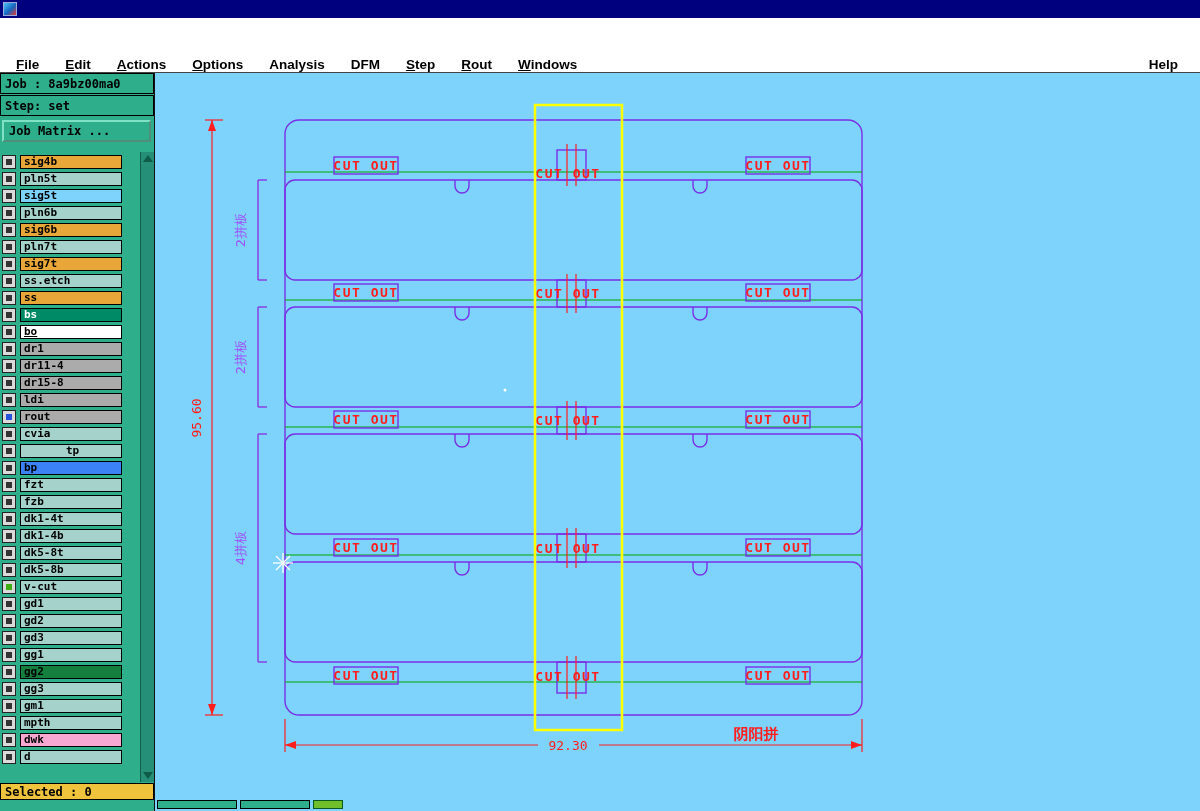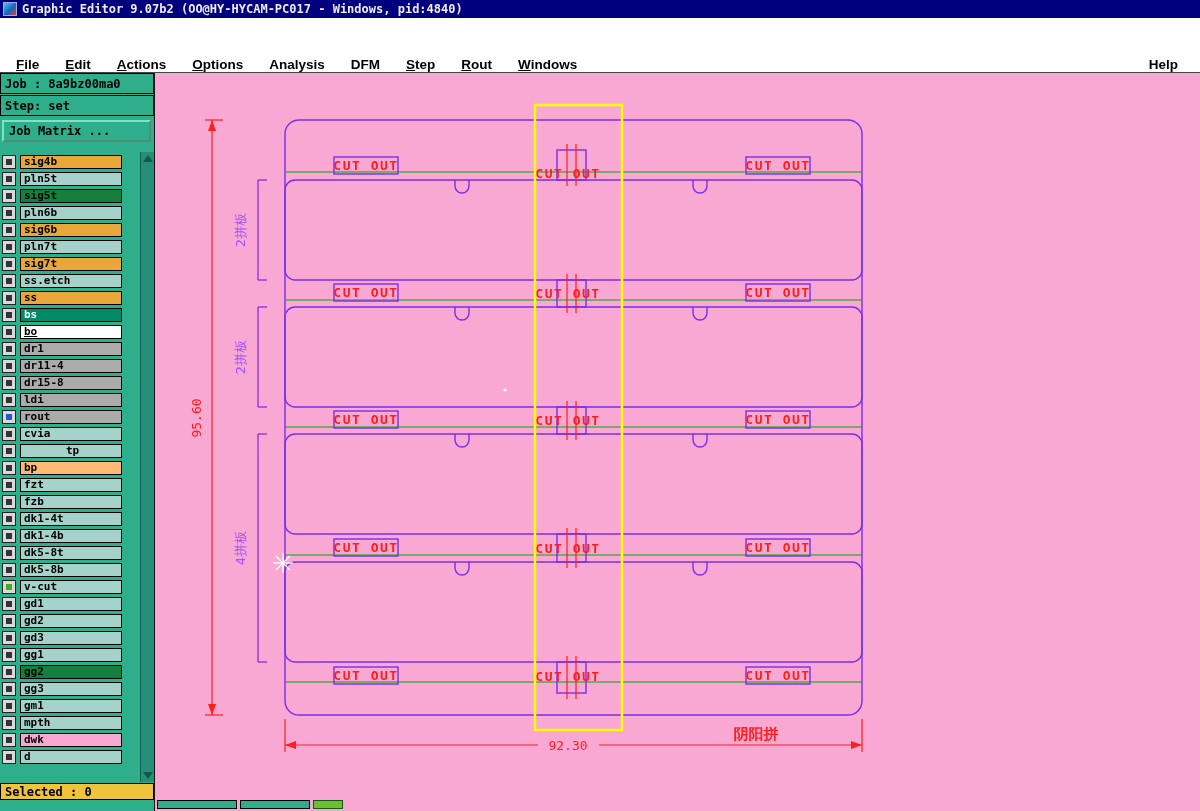--- a/index.html
+++ b/index.html
@@ -49,21 +49,21 @@
              border-left:1px solid #0F5F4C;display:flex;flex-direction:column;
              justify-content:space-between;align-items:center}
   .sb-arrow{width:0;height:0;border-left:5px solid transparent;border-right:5px solid transparent;margin:3px 0}
   .sb-arrow.up{border-bottom:7px solid #0E5B48}
   .sb-arrow.down{border-top:7px solid #0E5B48}
   .selected-box{position:absolute;left:0;bottom:11px;width:154px;height:17px;background:#EFC43C;
                 border:1px solid #000;font:bold 12px "DejaVu Sans Mono",monospace;display:flex;
                 align-items:center;padding-left:4px;box-sizing:border-box;color:#000}
 
   
-  .canvas{position:absolute;left:155px;top:73px;right:0;bottom:0;background:#f9a8d4}
+  .canvas{position:absolute;left:155px;top:73px;right:0;bottom:0;background:#7dd3fc}
   svg{display:block}
   .pnl{fill:none;stroke:#7A2FE8;stroke-width:1.4}
   .grn{stroke:#00A800;stroke-width:1.2}
   .redl{stroke:#FF1E1E;stroke-width:1.2}
   .cut{fill:#FF1E1E;font:bold 13px "DejaVu Sans Mono",monospace;text-anchor:middle;letter-spacing:1.5px}
   .ylw{fill:none;stroke:#FFFF00;stroke-width:2.5}
   .dimtxt{fill:#FF1E1E;font:13px "DejaVu Sans Mono",monospace;text-anchor:middle}
   .dimfill{fill:#FF1E1E}
   .brk{stroke:#8A2BE2;stroke-width:1.3;fill:none}
   .brktxt{fill:#A050FF;font:13px "DejaVu Sans",sans-serif;text-anchor:middle}
@@ -74,21 +74,20 @@
   .bottom-strip{position:absolute;left:157px;bottom:0;height:11px;display:flex;gap:3px}
   .bstrip{background:#2FAE8B;border:1px solid #000;height:9px;box-sizing:border-box}
   .bstrip.w1{width:80px}.bstrip.w2{width:70px}
   .bstrip.green{width:30px;background:#6FBE2A;border-color:#0A5A20}
 </style>
 </head>
 <body>
 
 <div class="titlebar">
   <span class="app-icon"></span>
-  <span class="title-text">Graphic Editor 9.07b2 (OO@HY-HYCAM-PC017 - Windows, pid:4840)</span>
 </div>
 
 <div class="menubar-row">
   <div class="menubar">
     <nav class="menus">
 
         <span class="menu-item"><span class="u">F</span><span>ile</span></span>
 
         <span class="menu-item"><span class="u">E</span><span>dit</span></span>
 
@@ -133,21 +132,21 @@
           </span>
           <span class="layer-label" style="background: rgb(165, 211, 203);">
             <span class="layer-label-text" style="color: rgb(0, 0, 0);">pln5t</span>
           </span>
         </div>
 
         <div class="layer-row">
           <span class="layer-check">
             <span class="layer-check-inner" style="background: rgb(51, 51, 51);"></span>
           </span>
-          <span class="layer-label" style="background: #15803d;">
+          <span class="layer-label" style="background: #7dd3fc;">
             <span class="layer-label-text" style="color: rgb(0, 0, 0);">sig5t</span>
           </span>
         </div>
 
         <div class="layer-row">
           <span class="layer-check">
             <span class="layer-check-inner" style="background: rgb(51, 51, 51);"></span>
           </span>
           <span class="layer-label" style="background: rgb(165, 211, 203);">
             <span class="layer-label-text" style="color: rgb(0, 0, 0);">pln6b</span>
@@ -277,21 +276,21 @@
           </span>
           <span class="layer-label" style="background: rgb(165, 211, 203); justify-content: center;">
             <span class="layer-label-text" style="color: rgb(0, 0, 0);">tp</span>
           </span>
         </div>
 
         <div class="layer-row">
           <span class="layer-check">
             <span class="layer-check-inner" style="background: rgb(51, 51, 51);"></span>
           </span>
-          <span class="layer-label" style="background: #fdba74;">
+          <span class="layer-label" style="background: #3b82f6;">
             <span class="layer-label-text" style="color: rgb(0, 0, 0);">bp</span>
           </span>
         </div>
 
         <div class="layer-row">
           <span class="layer-check">
             <span class="layer-check-inner" style="background: rgb(51, 51, 51);"></span>
           </span>
           <span class="layer-label" style="background: rgb(165, 211, 203);">
             <span class="layer-label-text" style="color: rgb(0, 0, 0);">fzt</span>

